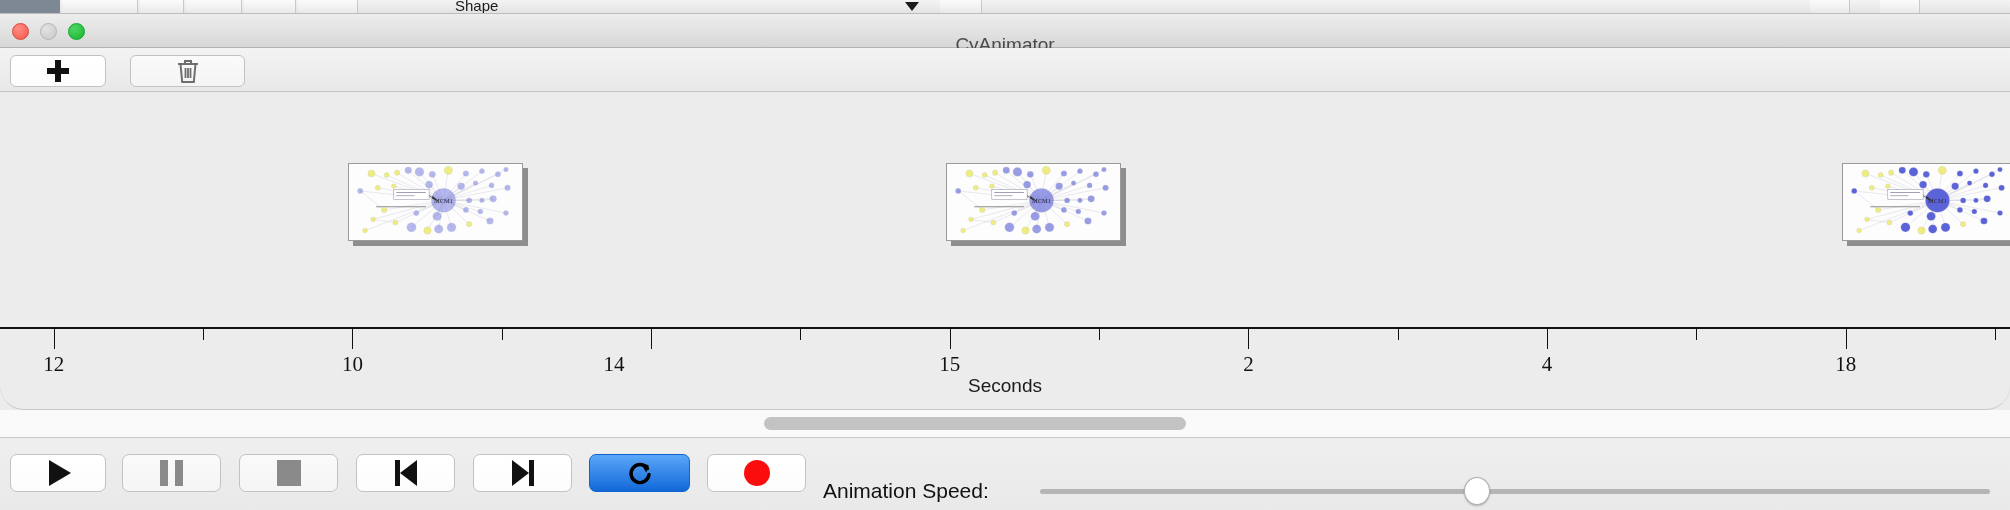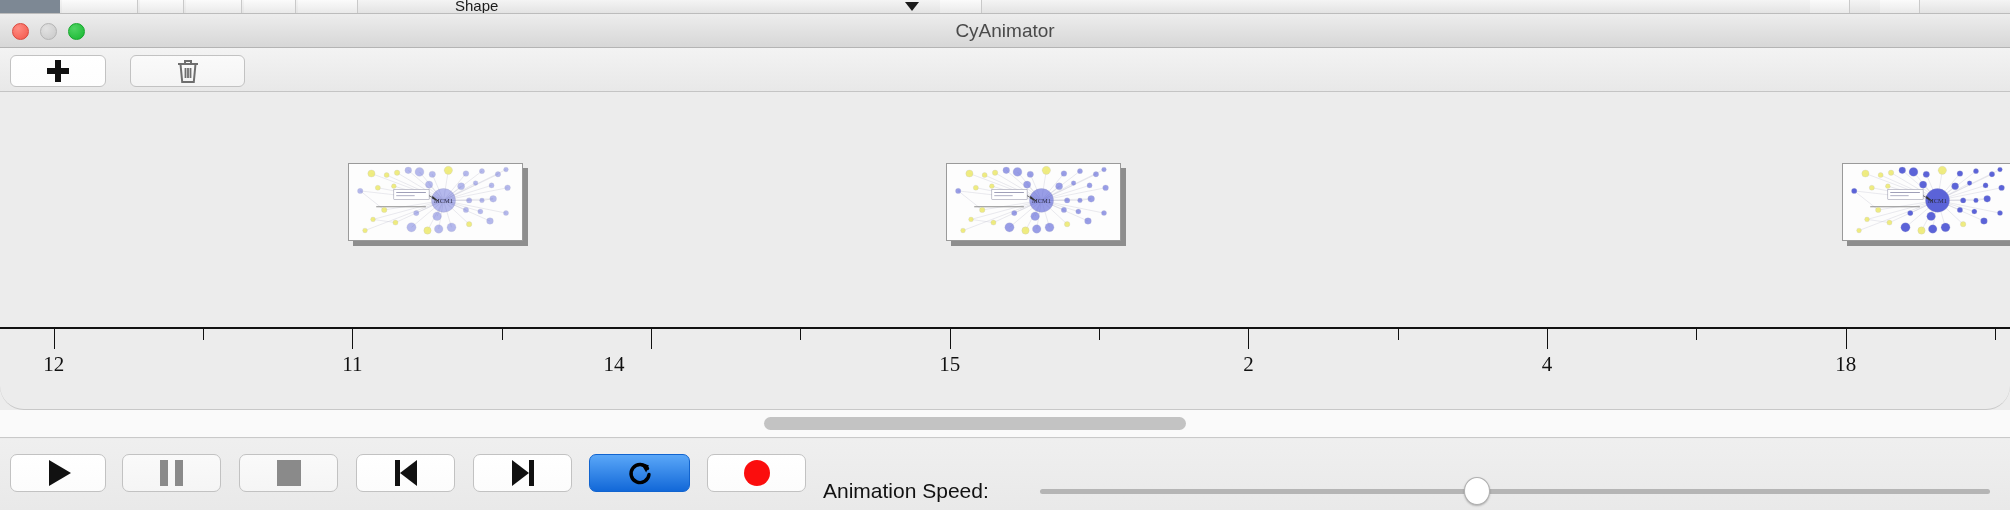--- a/index.html
+++ b/index.html
@@ -24,21 +24,21 @@
     border-left:7px solid transparent;border-right:7px solid transparent;border-top:9px solid #1b1b1b;}
 
   
   .titlebar { position:absolute; left:0; top:14px; width:2010px; height:34px;
     background:linear-gradient(#ededed,#d7d7d7); border-bottom:1px solid #b4b4b4; }
   .lights { position:absolute; left:12px; top:9px; display:flex; gap:11px; }
   .light { width:17px; height:17px; border-radius:50%; }
   .l-close { background:radial-gradient(circle at 35% 30%, #ff8c82, #f2564a); border:1px solid #d9473d; }
   .l-min   { background:radial-gradient(circle at 35% 30%, #e2e2e2, #c8c8c8); border:1px solid #b4b4b4; }
   .l-max   { background:radial-gradient(circle at 35% 30%, #4fd463, #16b62f); border:1px solid #13a62a; }
-  .wtitle { position:absolute; left:0; top:0; width:2010px; height:34px; line-height:34px;
+  .wtitle { position:absolute; left:0; top:14px; width:2010px; height:34px; line-height:34px;
     text-align:center; font-size:19px; color:#4a4a4a; }
 
   
   .toolbar { position:absolute; left:0; top:48px; width:2010px; height:44px;
     background:linear-gradient(#f3f3f3,#e8e8e8); border-bottom:1px solid #c4c4c4; }
   .btn { position:absolute; border-radius:6px; border:1px solid #c2c2c2;
     background:linear-gradient(#ffffff,#fdfdfd); display:flex; align-items:center;
     justify-content:center; cursor:default; }
   .btn.flat { background:linear-gradient(#fafafa,#f4f4f4); }
   .btn-add { left:10px; top:7px; width:96px; height:32px; }
@@ -432,32 +432,33 @@
         <div class="tick minor" style="left: 203.091px; bottom: 69px;"></div>
         <div class="tick minor" style="left: 501.753px; bottom: 69px;"></div>
         <div class="tick minor" style="left: 800.416px; bottom: 69px;"></div>
         <div class="tick minor" style="left: 1099.08px; bottom: 69px;"></div>
         <div class="tick minor" style="left: 1397.74px; bottom: 69px;"></div>
         <div class="tick minor" style="left: 1696.4px; bottom: 69px;"></div>
         <div class="tick minor" style="left: 1995.07px; bottom: 69px;"></div>
         <div class="tick major" style="left: 53.7593px; bottom: 60px;"></div>
         <div class="ticklabel" style="left: 53.7593px; bottom: 32px;">12</div>
         <div class="tick major" style="left: 352.422px; bottom: 60px;"></div>
-        <div class="ticklabel" style="left: 352.422px; bottom: 32px;">11</div>
+        <div class="ticklabel" style="left: 352.422px; bottom: 32px;">10</div>
         <div class="tick major" style="left: 651.085px; bottom: 60px;"></div>
         <div class="ticklabel" style="left: 614px; bottom: 32px;">14</div>
         <div class="tick major" style="left: 949.747px; bottom: 60px;"></div>
         <div class="ticklabel" style="left: 949.747px; bottom: 32px;">15</div>
         <div class="tick major" style="left: 1248.41px; bottom: 60px;"></div>
         <div class="ticklabel" style="left: 1248.41px; bottom: 32px;">2</div>
         <div class="tick major" style="left: 1547.07px; bottom: 60px;"></div>
         <div class="ticklabel" style="left: 1547.07px; bottom: 32px;">4</div>
         <div class="tick major" style="left: 1845.74px; bottom: 60px;"></div>
         <div class="ticklabel" style="left: 1845.74px; bottom: 32px;">18</div>
       </div>
+    <div class="axis-title" style="bottom:12px;">Seconds</div>
   </div>
 
   <div class="scrollzone">
     <div class="scrolltrack">
       <div class="scrollthumb" id="scrollthumb" style="left: 38%; width: 21%;"></div>
     </div>
   </div>
 
   <div class="transport">
     <div class="tbtn" style="left:10px;width:96px;">

